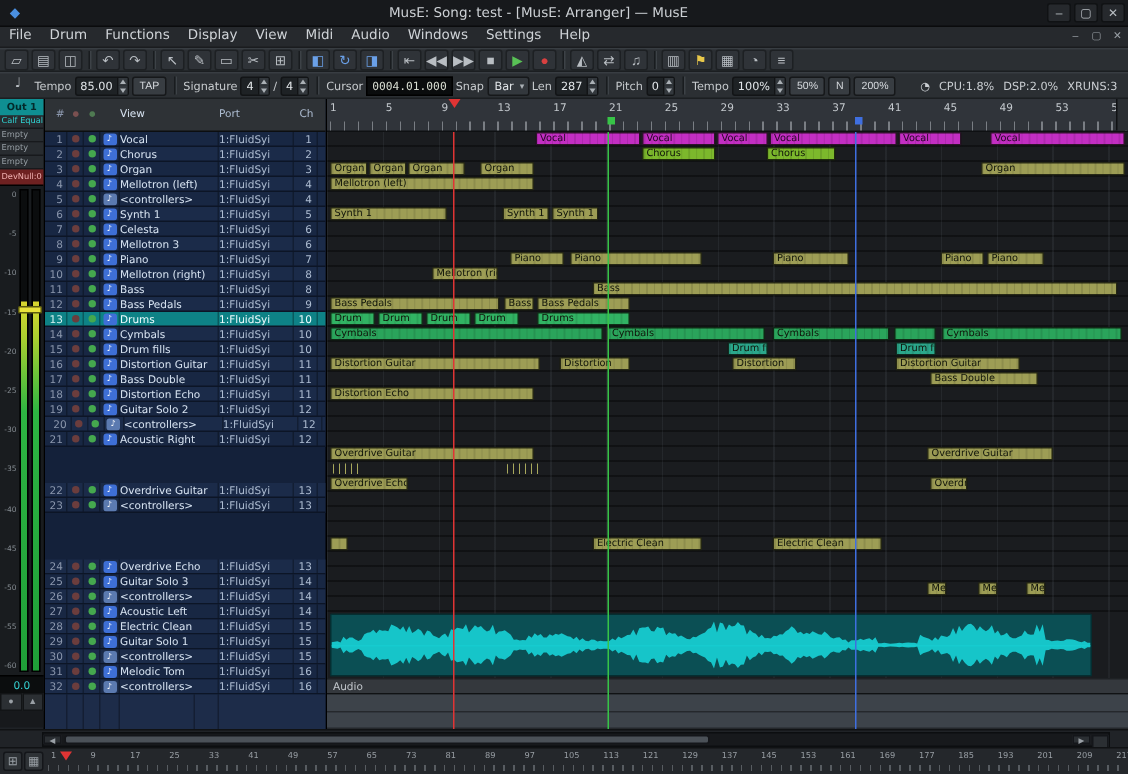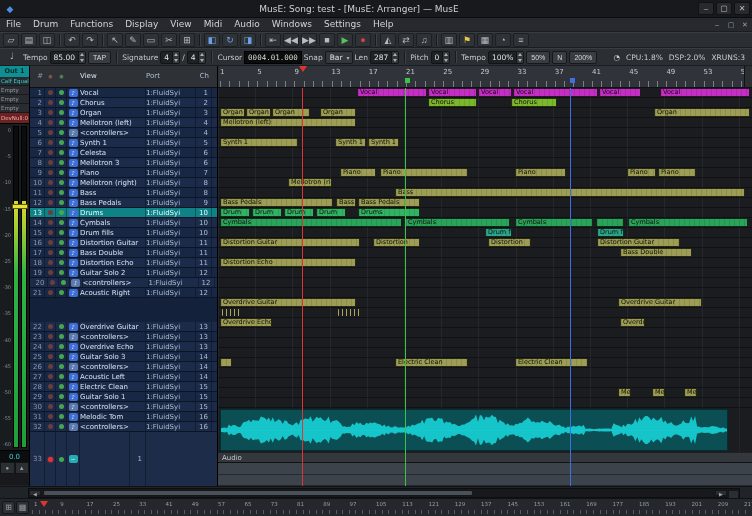--- a/index.html
+++ b/index.html
@@ -666,21 +666,21 @@
             <span class="c on">
               <i class="dot on-dot"></i>
             </span>
             <span class="c cls">
               <i class="cicon i-controller">♪</i>
             </span>
             <span class="c name">&lt;controllers&gt;</span>
             <span class="c port">1:FluidSyi</span>
             <span class="c ch">13</span>
           </div>
-          <div class="trow t-midi" style="height: 10px;">
+          <div class="trow t-midi" style="height: 10px; margin-top: 31px;">
             <span class="c num">24</span>
             <span class="c rec">
               <i class="dot rec-dot"></i>
             </span>
             <span class="c on">
               <i class="dot on-dot"></i>
             </span>
             <span class="c cls">
               <i class="cicon i-midi">♪</i>
             </span>

